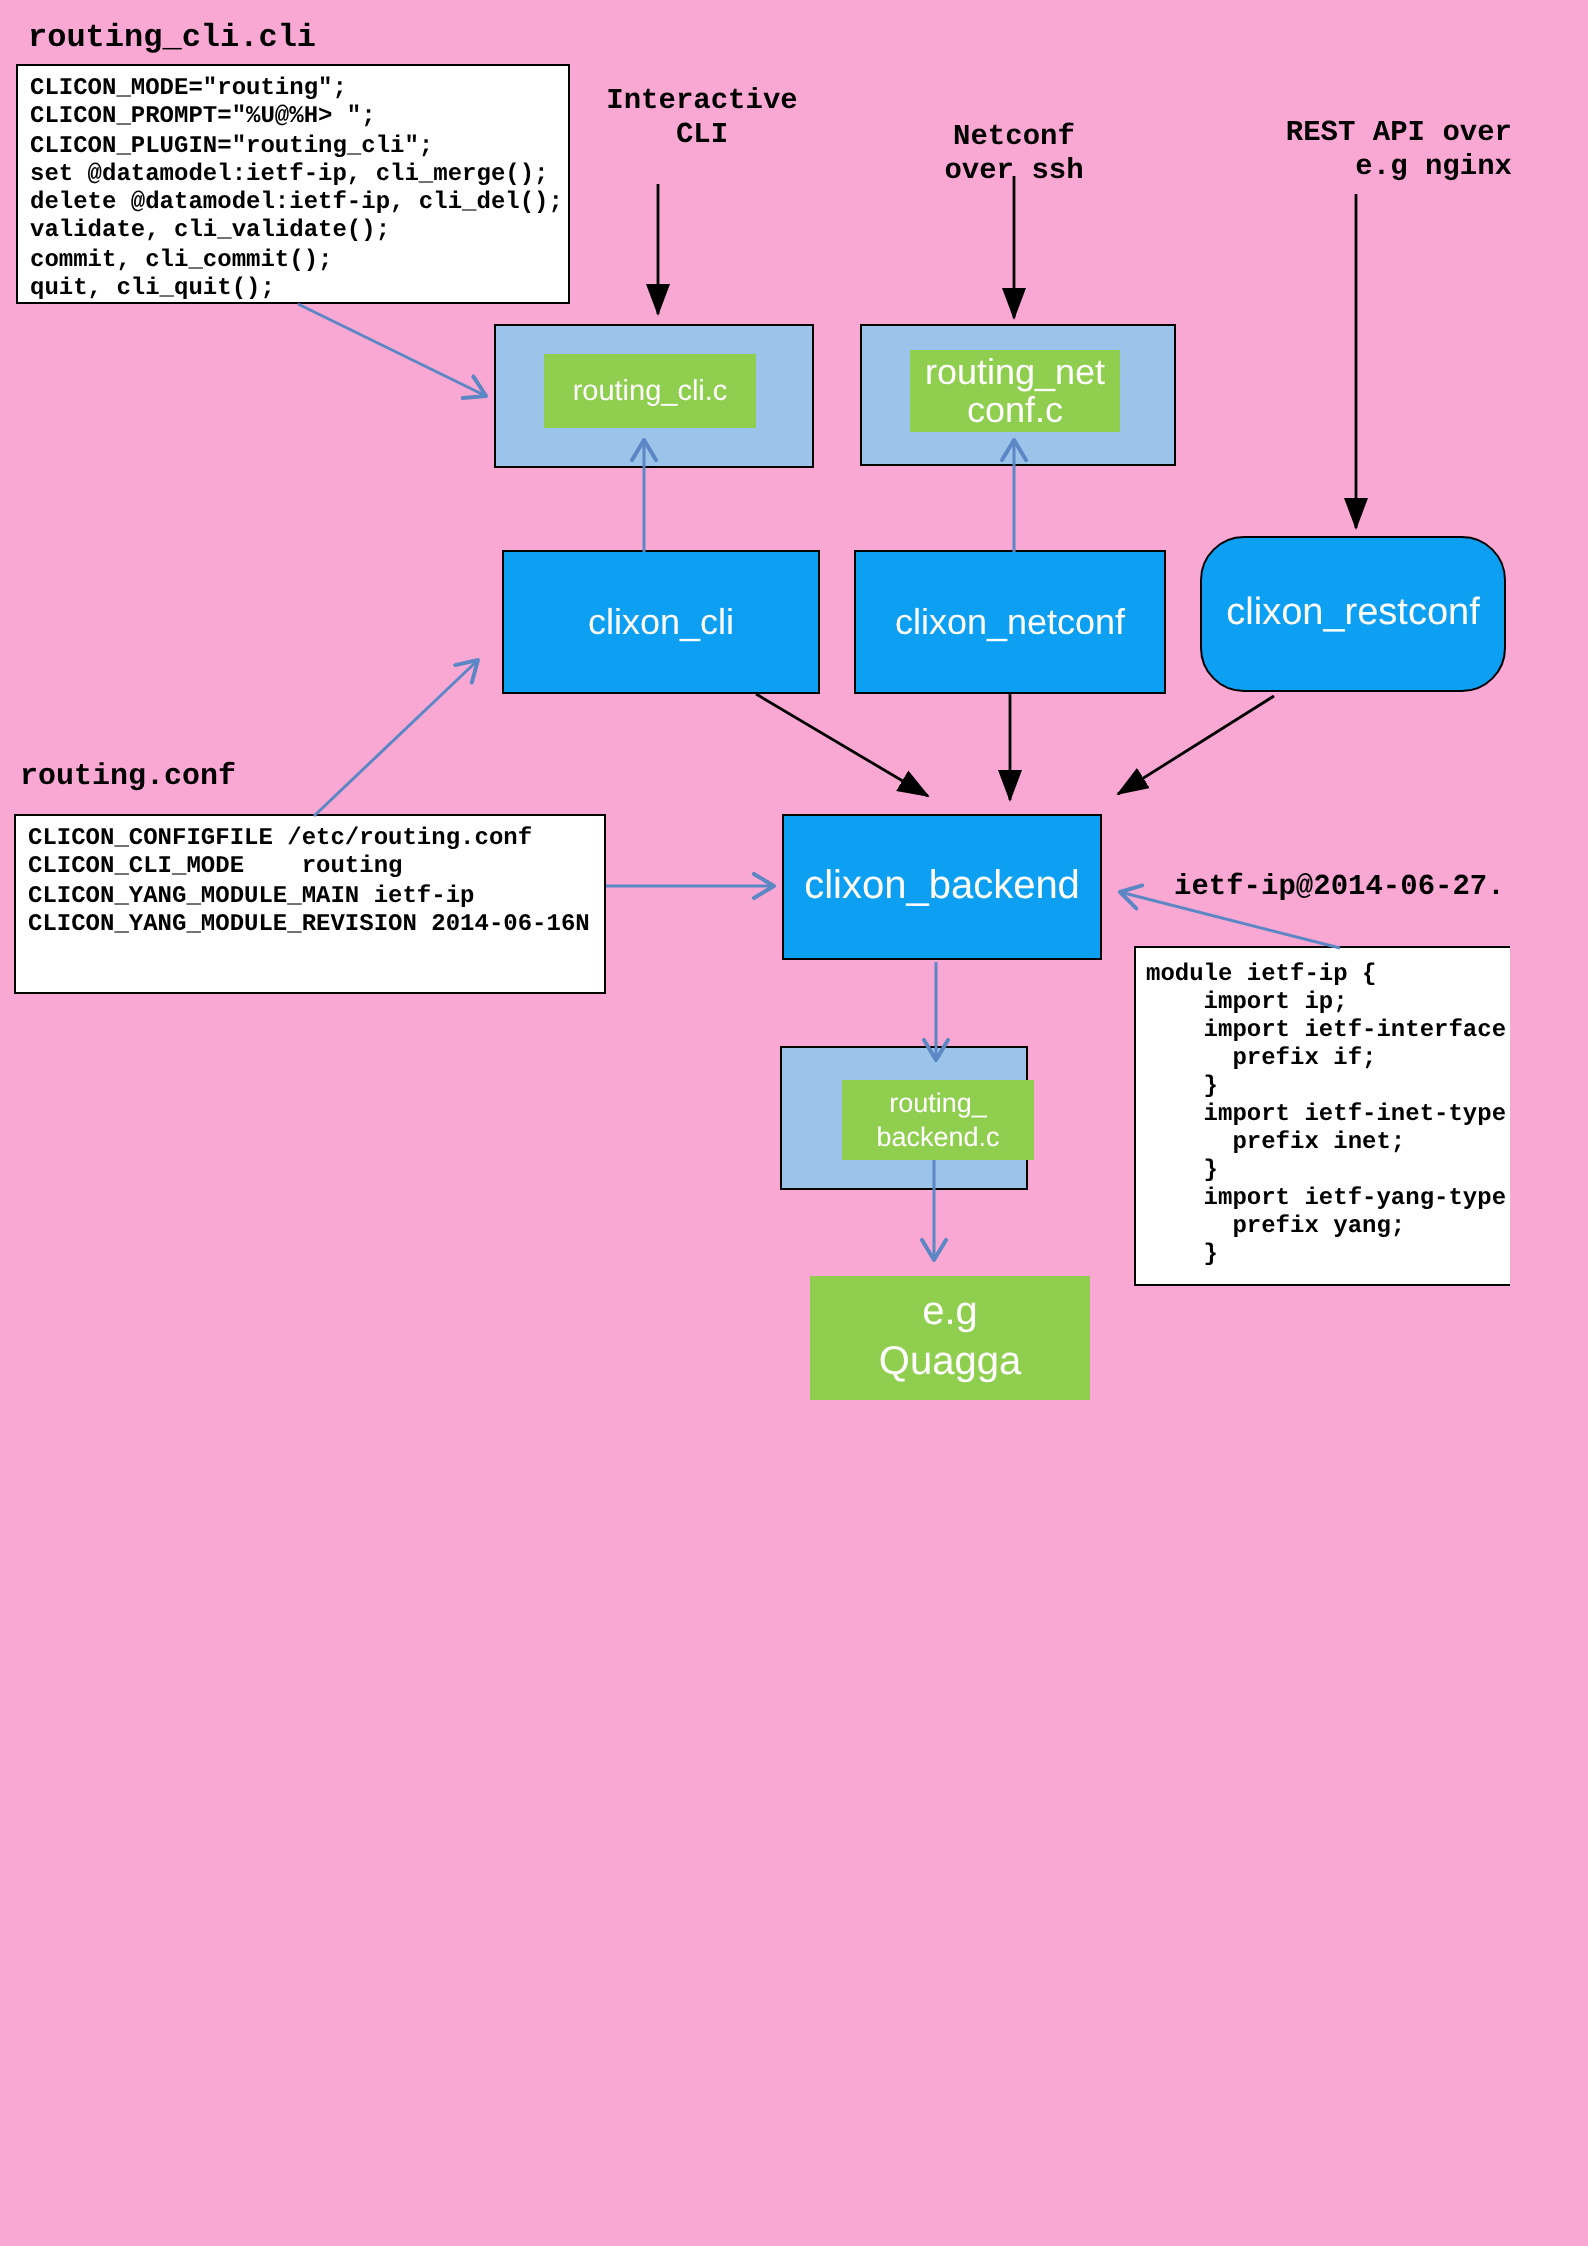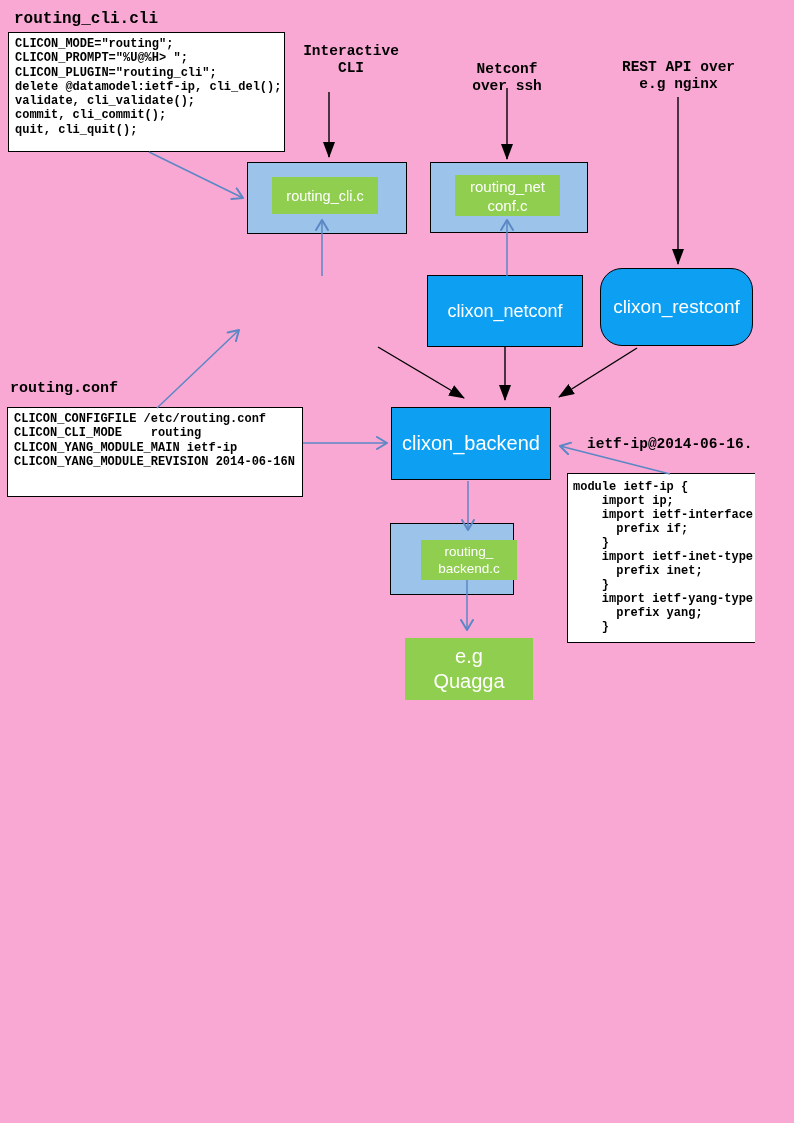--- a/index.html
+++ b/index.html
@@ -55,71 +55,75 @@
 </head>
 <body>
 
 <div class="page">
 
   <div class="abs mono-title" style="left:14px;top:10px;font-size:16px;">routing_cli.cli</div>
   <div class="abs codebox" style="left:8px;top:32px;width:277px;height:120px;">
     <div>CLICON_MODE="routing";</div>
     <div>CLICON_PROMPT="%U@%H&gt; ";</div>
     <div>CLICON_PLUGIN="routing_cli";</div>
+    <div>set @datamodel:ietf-ip, cli_merge();</div>
     <div>delete @datamodel:ietf-ip, cli_del();</div>
     <div>validate, cli_validate();</div>
     <div>commit, cli_commit();</div>
     <div>quit, cli_quit();</div>
   </div>
 
   <div class="abs top-label" style="left:291px;top:43px;width:120px;">
     <div>Interactive</div>
     <div>CLI</div>
   </div>
   <div class="abs top-label" style="left:445px;top:61px;width:124px;">
     <div>Netconf</div>
     <div>over ssh</div>
   </div>
-  <div class="abs top-label" style="left:601px;top:59px;width:155px;">
+  <div class="abs top-label" style="left:601px;top:59px;width:155px;text-align:right;">
     <div>REST API over</div>
     <div>e.g nginx</div>
   </div>
 
   <div class="abs panel" style="left:247px;top:162px;width:160px;height:72px;">
     <div class="greenbox" style="position:absolute;left:24px;top:14px;width:106px;height:37px;font-size:14.5px;">
       <div>routing_cli.c</div>
     </div>
   </div>
   <div class="abs panel" style="left:430px;top:162px;width:158px;height:71px;">
-    <div class="greenbox" style="position:absolute;left:24px;top:12px;width:105px;height:41px;font-size:15px;line-height:19px;">
+    <div class="greenbox" style="position:absolute;left:24px;top:12px;width:105px;height:41px;font-size:18px;line-height:19px;">
       <div>routing_net</div>
       <div>conf.c</div>
     </div>
   </div>
 
+  <div class="abs bluebox" style="left:251px;top:275px;width:159px;height:72px;font-size:18px;">
+    <span>clixon_cli</span>
+  </div>
   <div class="abs bluebox" style="left:427px;top:275px;width:156px;height:72px;font-size:18px;">
     <span>clixon_netconf</span>
   </div>
   <div class="abs bluebox" style="left:600px;top:268px;width:153px;height:78px;font-size:19px;border-radius:22px;">
     <span>clixon_restconf</span>
   </div>
 
   <div class="abs mono-title" style="left:10px;top:380px;font-size:15px;">routing.conf</div>
   <div class="abs codebox" style="left:7px;top:407px;width:296px;height:90px;">
     <div>CLICON_CONFIGFILE /etc/routing.conf</div>
     <div>CLICON_CLI_MODE    routing</div>
     <div>CLICON_YANG_MODULE_MAIN ietf-ip</div>
     <div>CLICON_YANG_MODULE_REVISION 2014-06-16N</div>
   </div>
 
   <div class="abs bluebox" style="left:391px;top:407px;width:160px;height:73px;font-size:20px;">
     <span>clixon_backend</span>
   </div>
 
-  <div class="abs mono-title" style="left:587px;top:436px;font-size:14.5px;">ietf-ip@2014-06-16.</div>
+  <div class="abs mono-title" style="left:587px;top:436px;font-size:14.5px;">ietf-ip@2014-06-27.</div>
   <div class="abs codebox" style="left:567px;top:473px;width:188px;height:170px;border-right:none;line-height:14px;padding:6px 0 4px 5px;">
     <div>module ietf-ip {</div>
     <div>    import ip;</div>
     <div>    import ietf-interface</div>
     <div>      prefix if;</div>
     <div>    }</div>
     <div>    import ietf-inet-type</div>
     <div>      prefix inet;</div>
     <div>    }</div>
     <div>    import ietf-yang-type</div>
@@ -127,21 +131,21 @@
     <div>    }</div>
   </div>
 
   <div class="abs panel" style="left:390px;top:523px;width:124px;height:72px;">
     <div class="greenbox" style="position:absolute;left:30px;top:16px;width:96px;height:40px;font-size:13.5px;line-height:17.5px;">
       <div>routing_</div>
       <div>backend.c</div>
     </div>
   </div>
 
-  <div class="abs greenbox" style="left:405px;top:638px;width:128px;height:62px;font-size:20px;line-height:25px;">
+  <div class="abs greenbox" style="left:405px;top:638px;width:140px;height:62px;font-size:20px;line-height:25px;">
     <div>e.g</div>
     <div>Quagga</div>
   </div>
 
   <svg class="overlay" width="794" height="1123" viewBox="0 0 794 1123">
     <defs>
       <marker id="blackhead" markerUnits="userSpaceOnUse" markerWidth="16" markerHeight="12" viewBox="0 0 16 12" refX="15" refY="6" orient="auto">
         <path d="M0,0 L16,6 L0,12 Z"></path>
       </marker>
       <marker id="bluechev" markerUnits="userSpaceOnUse" markerWidth="13" markerHeight="14" viewBox="0 0 13 14" refX="11" refY="7" orient="auto">

